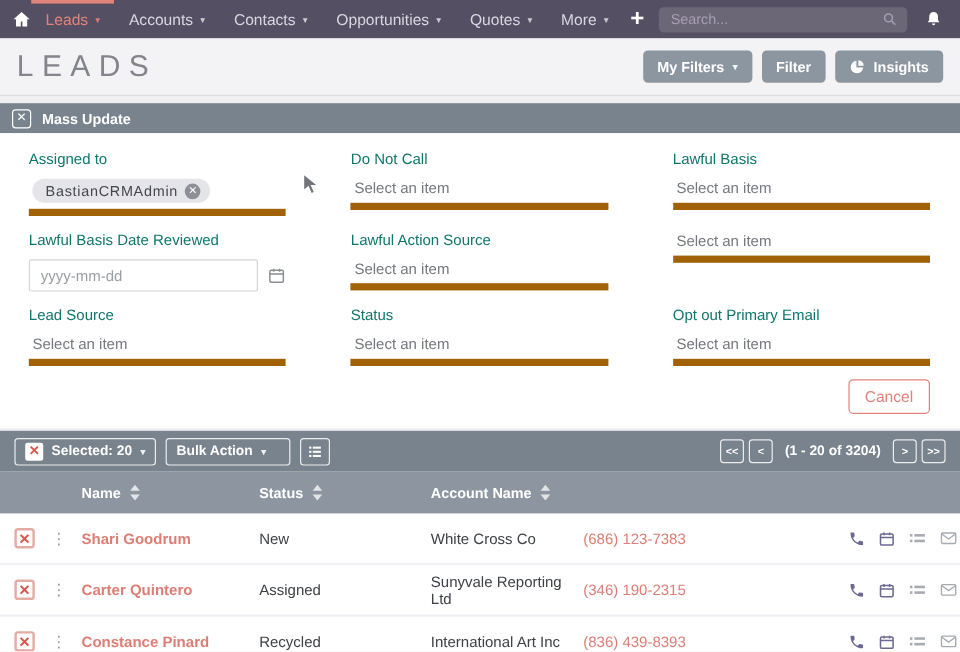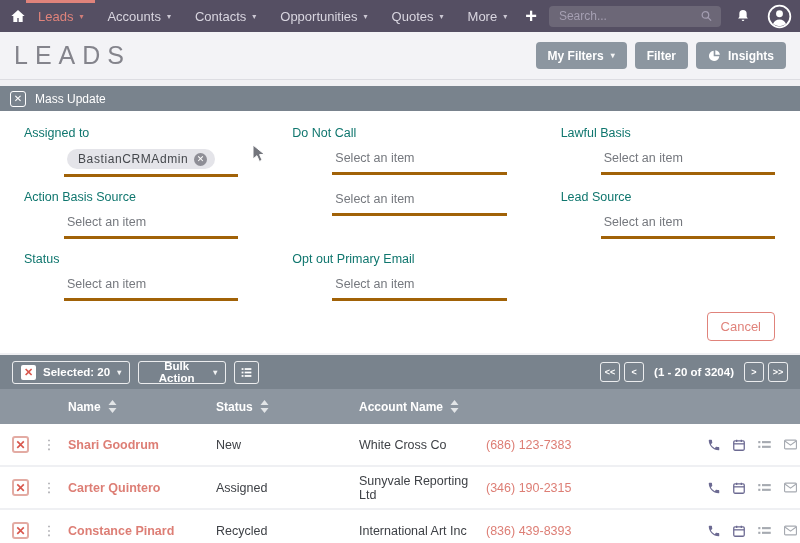--- a/index.html
+++ b/index.html
@@ -9,47 +9,47 @@
   
   .navbar { height:32px; background:#554f63; display:flex; align-items:stretch; padding:0 12px 0 10px; }
   .nav-home { width:32px; display:flex; align-items:center; justify-content:center; cursor:pointer; }
   .nav-items { display:flex; }
   .nav-item { display:flex; align-items:center; gap:6px; padding:0 12px; font-size:13px; color:#d9d6e0;
     border-top:3px solid transparent; border-bottom:3px solid transparent; cursor:pointer; white-space:nowrap; }
   .nav-item.active { color:#e0837b; border-top-color:#e0837b; }
   .caret { font-size:8px; opacity:.9; }
   .nav-plus { color:#fff; font-size:20px; font-weight:bold; display:flex; align-items:center; padding:0 12px 0 6px; cursor:pointer; }
   .search-wrap { position:relative; display:flex; align-items:center; }
-  .search-input { width:172px; height:21px; background:#6c6777; border:none; border-radius:4px;
+  .search-input { width:207px; height:21px; background:#6c6777; border:none; border-radius:4px;
     color:#e8e5ee; padding:0 28px 0 10px; font-size:12px; outline:none; }
   .search-input::placeholder { color:#a59fb2; }
   .search-icon { position:absolute; right:8px; top:50%; transform:translateY(-50%); display:flex; }
   .nav-bell { display:flex; align-items:center; padding:0 10px 0 14px; cursor:pointer; }
   .nav-avatar { display:flex; align-items:center; padding-left:6px; cursor:pointer; }
 
   
   .page-header { height:48px; background:#f3f3f6; border-bottom:1px solid #dddde2;
     display:flex; align-items:center; justify-content:space-between; padding:0 14px; }
   .page-title { font-size:25px; letter-spacing:7px; color:#84848c; font-weight:400; }
   .header-buttons { display:flex; gap:8px; }
   .gbtn { background:#8c96a0; color:#fff; font-size:12px; font-weight:bold; padding:0 12px; height:27px;
     border:none; border-radius:4px; display:flex; align-items:center; gap:7px; cursor:pointer; }
 
   
   .mu-bar { margin-top:6px; height:25px; background:#79838d; display:flex; align-items:center; gap:9px; padding:0 10px; }
   .mu-close { width:16px; height:16px; border:1px solid #fff; border-radius:3px; background:transparent;
     color:#fff; font-size:10px; line-height:1; display:flex; align-items:center; justify-content:center; cursor:pointer; }
-  .mu-title { color:#fff; font-size:12px; }
+  .mu-title { color:#fff; font-size:12px;font-weight:bold; }
 
   
   .mu-panel { background:#fff; padding:15px 25px 12px 24px; position:relative; }
   .fields-grid { display:grid; grid-template-columns:1fr 1fr 1fr; column-gap:54px; row-gap:13px; }
   .field-label { font-size:12.5px; color:#0f766e; margin-bottom:9px; }
-  .field-control { border-bottom:3px solid #a16207; min-height:26px; display:flex; align-items:center;
-    padding:0 0 5px 3px; cursor:pointer;margin-left:40px; }
+  .field-control { border-bottom:6px solid #a16207; min-height:26px; display:flex; align-items:center;
+    padding:0 0 5px 3px; cursor:pointer; }
   .select-placeholder { color:#75787e; font-size:12.5px; }
   .tag { background:#e4e4e9; border-radius:11px; padding:3px 8px 3px 11px; font-size:12px; color:#44474c;
     display:inline-flex; align-items:center; gap:6px; letter-spacing:.6px; cursor:pointer; }
   .tag-remove { width:13px; height:13px; background:#8e8e96; color:#fff; border-radius:50%;
     font-size:9px; line-height:1; display:flex; align-items:center; justify-content:center; cursor:pointer; }
   .date-row { display:flex; align-items:center; gap:8px; }
   .date-input { flex:1; height:27px; border:1px solid #d4d4d9; border-radius:2px; padding:0 9px;
     font-size:12.5px; color:#3c3f45; outline:none; }
   .date-input::placeholder { color:#9a9da3; }
   .cal-icon { color:#8a8d93; display:flex; cursor:pointer; }
@@ -59,21 +59,21 @@
     padding:6px 13px; font-size:13px; cursor:pointer; }
   .btn-submit { background:#e6897d; border:1px solid #e6897d; color:#fff; border-radius:4px;
     padding:6px 14px; font-size:13px; cursor:pointer; }
 
   
   .list-toolbar { margin-top:2px; height:34px; background:#79838d; display:flex; align-items:center; padding:0 12px; gap:8px; }
   .tbtn { border:1px solid rgba(255,255,255,.85); border-radius:3px; background:transparent; display:flex;
     align-items:center; color:#fff; font-size:11.5px; font-weight:bold; padding:0 8px; gap:7px; height:23px; cursor:pointer; }
   .check-x { width:15px; height:15px; background:#fff; border-radius:2px; color:#d9574d; font-size:11px;
     font-weight:bold; line-height:1; display:flex; align-items:center; justify-content:center; }
-  .bulk-btn { width:88px; justify-content:flex-start; }
+  .bulk-btn { width:104px; justify-content:flex-start; }
   .list-view-btn { width:25px; justify-content:center; padding:0; }
   .pager { margin-left:auto; display:flex; align-items:center; gap:4px; }
   .pbtn { width:20px; height:20px; border:1px solid rgba(255,255,255,.85); border-radius:3px; background:transparent;
     color:#fff; font-size:9px; font-weight:bold; display:flex; align-items:center; justify-content:center; cursor:pointer; }
   .pinfo { color:#fff; font-size:11.5px; font-weight:bold; margin:0 6px; white-space:nowrap; }
 
   
   .lgrid { display:grid; grid-template-columns:30px 26px 148px 143px 127px 158px 1fr; align-items:center;
     padding:0 2px 0 12px; }
   .thead { background:#8d96a0; height:35px; color:#fff; font-size:12px; font-weight:bold; }
@@ -207,23 +207,37 @@
       </div>
     </div>
 
     <div class="field">
       <div class="field-label">Lawful Basis</div>
       <div class="field-control">
         <span class="select-placeholder">Select an item</span>
       </div>
     </div>
 
-
-    <div class="field">
-      <div class="field-label">Action Basis Source</div>
+    <div class="field">
+      <div class="field-label">Lawful Basis Date Reviewed</div>
+      <div class="date-row">
+        <input class="date-input" type="text" placeholder="yyyy-mm-dd" style="">
+        <span class="cal-icon">
+          <svg width="15" height="15" viewBox="0 0 24 24" fill="none" stroke="currentColor" stroke-width="2">
+            <rect x="3" y="5" width="18" height="16" rx="2"></rect>
+              <line x1="3" y1="10" x2="21" y2="10"></line>
+            <line x1="8" y1="3" x2="8" y2="7"></line>
+              <line x1="16" y1="3" x2="16" y2="7"></line>
+            </svg>
+        </span>
+      </div>
+    </div>
+
+    <div class="field">
+      <div class="field-label">Lawful Action Source</div>
       <div class="field-control">
         <span class="select-placeholder">Select an item</span>
       </div>
     </div>
 
     <div class="field">
       <div class="field-control">
         <span class="select-placeholder">Select an item</span>
       </div>
     </div>

